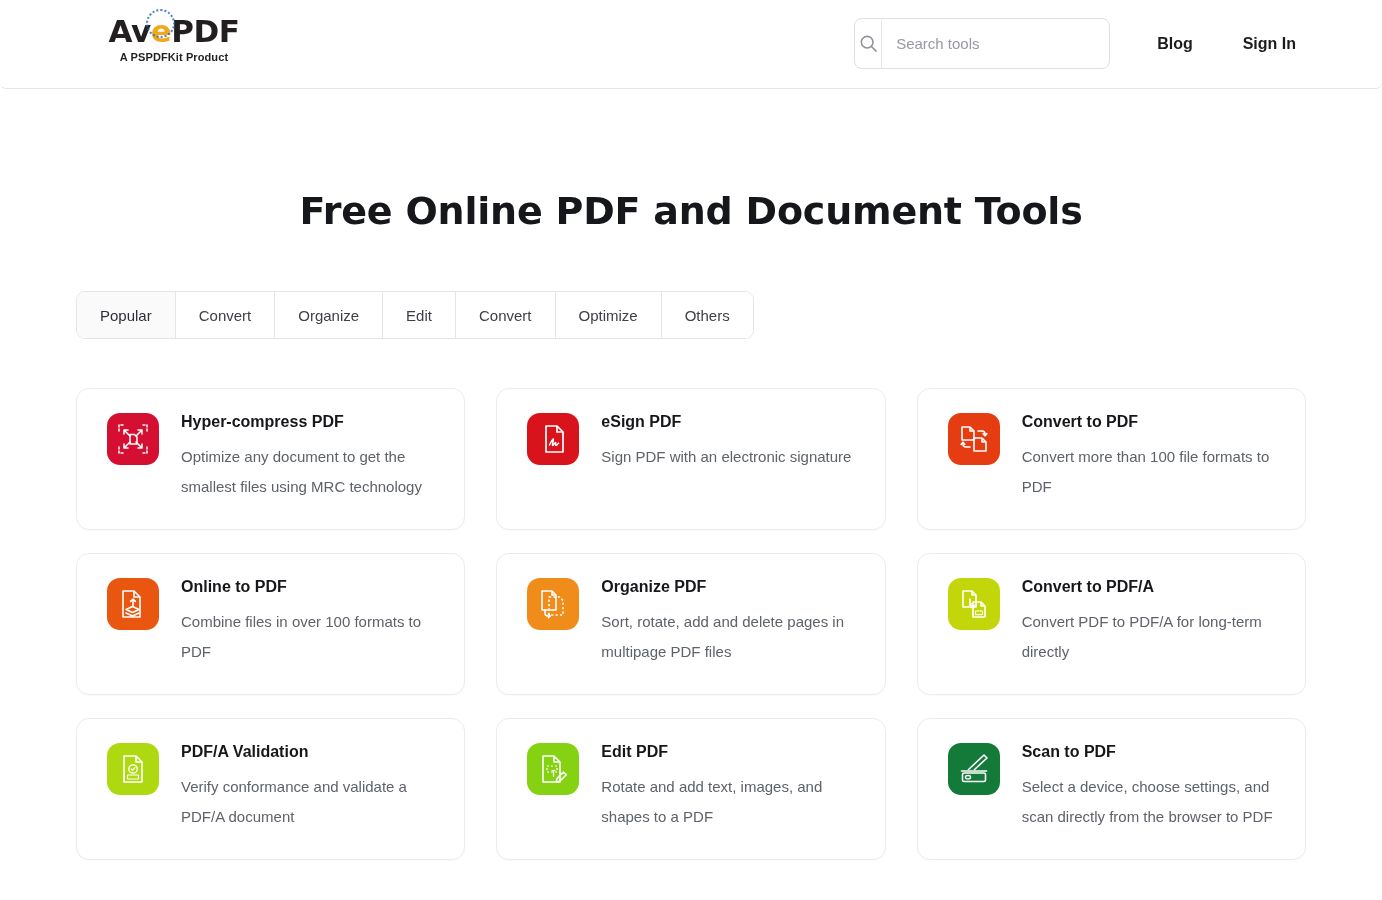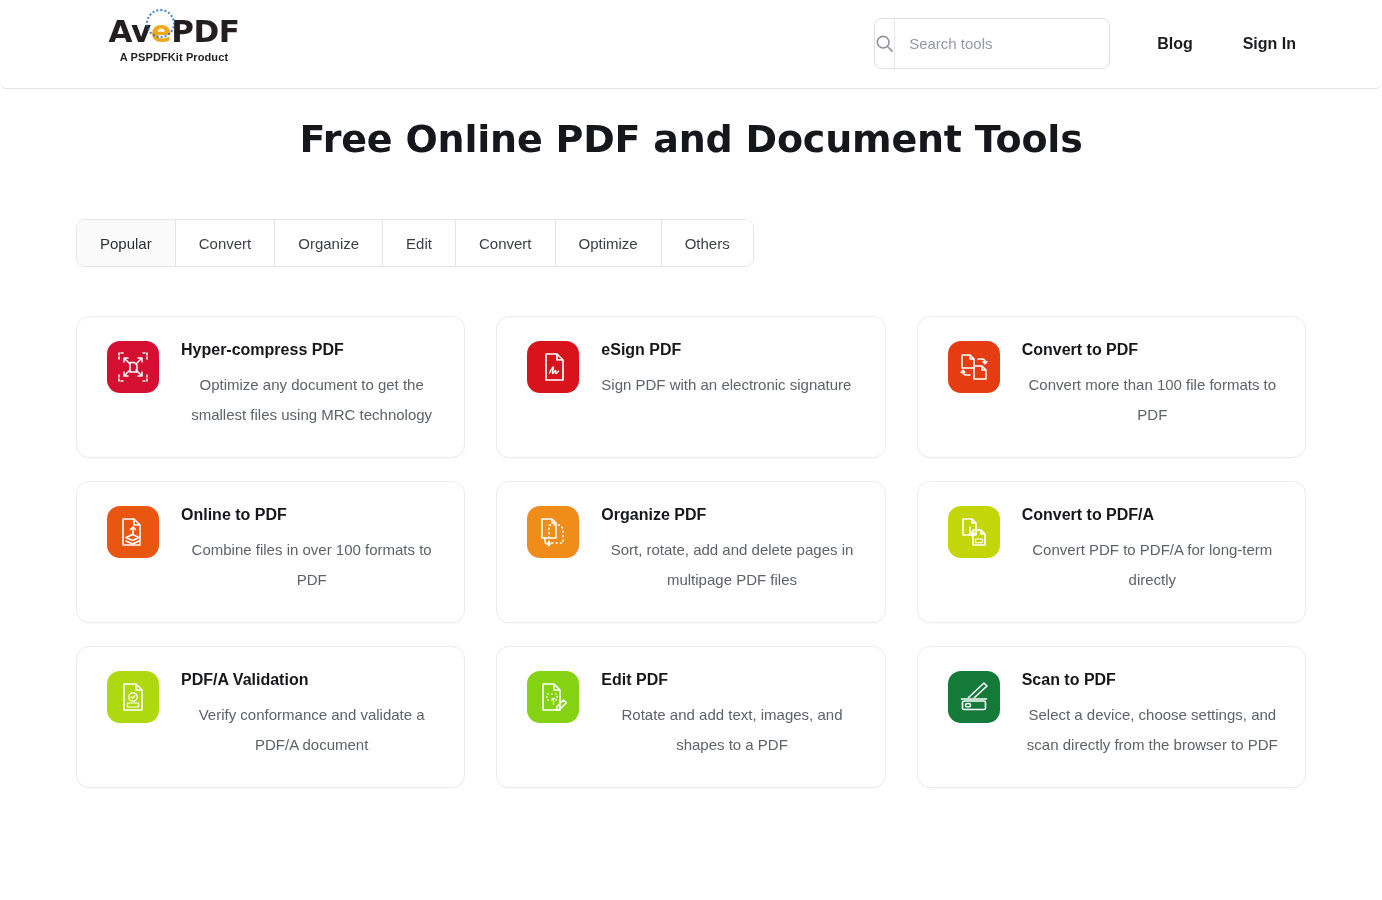--- a/index.html
+++ b/index.html
@@ -68,21 +68,21 @@
   .header-right {
     position: absolute;
     right: 86px;
     top: 18px;
     display: flex;
     align-items: center;
     gap: 0;
   }
 
   .search-box {
-    width: 236px;
+    width: 256px;
     height: 51px;
     border: 1px solid #dfe0e3;
     border-radius: 8px;
     display: flex;
     align-items: stretch;
     background: #fff;
     overflow: hidden;
   }
   .search-icon-cell {
     width: 55px;
@@ -108,21 +108,21 @@
     font-weight: 700;
     color: #1b1c1e;
     text-decoration: none;
     white-space: nowrap;
   }
   .nav-blog { margin-left: 47px; }
   .nav-signin { margin-left: 50px; }
 
   
   .page-title {
-    margin-top: 28px;
+    margin-top: 100px;
     text-align: center;
     font-family: "DejaVu Sans", sans-serif;
     font-size: 38px;
     font-weight: 700;
     color: #16171a;
     letter-spacing: -0.2px;
   }
 
   .tabs {
     margin: 58px 0 0 76px;
@@ -191,21 +191,20 @@
     line-height: 1.2;
     margin-bottom: 11px;
     font-family: "Liberation Sans", sans-serif;
   }
   .tool-desc {
     font-size: 15px;
     line-height: 30px;
     color: #5e6269;
     max-width: 262px;
     font-family: "Liberation Sans", sans-serif;
-    text-align: center;
   }
 </style>
 </head>
 <body>
 
 <header class="site-header">
 
   <a class="brand" href="#">
     <span class="brand-wordmark"><span>Av</span><span class="brand-e"><span class="globe-ring"></span><span>e</span></span><span>PDF</span></span>
     <div class="brand-sub">A PSPDFKit Product</div>

